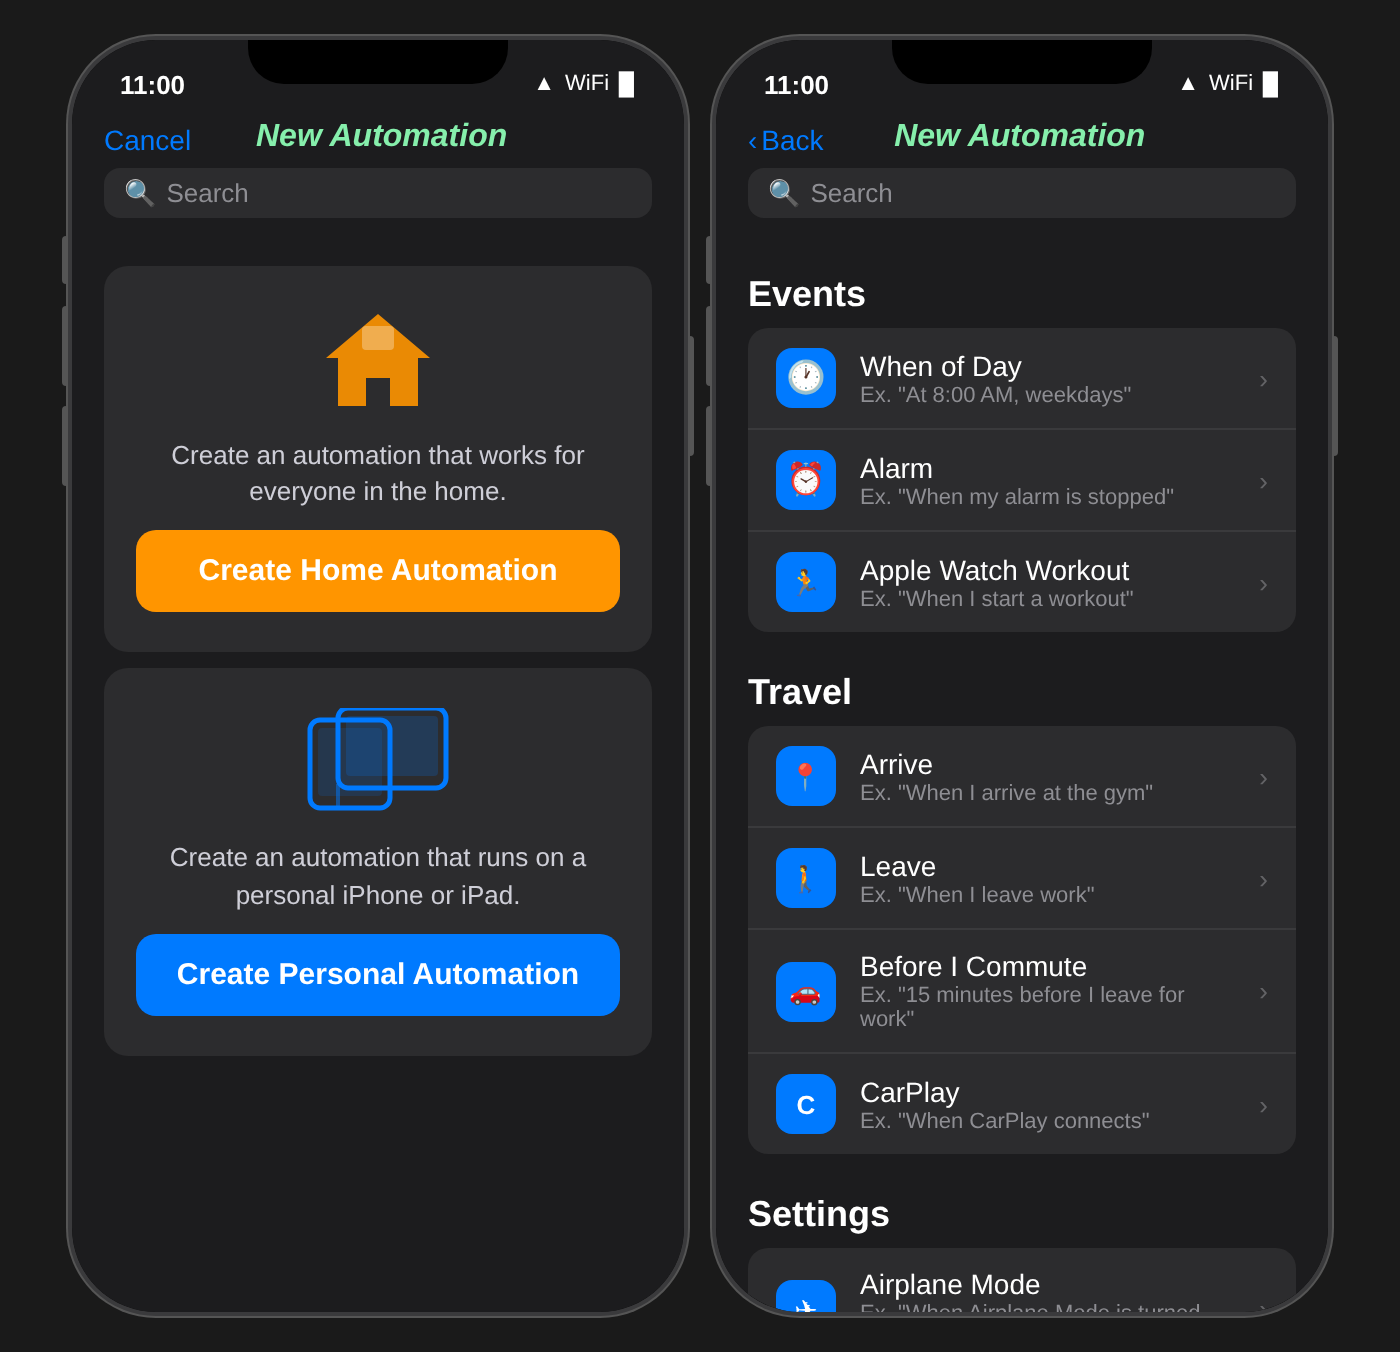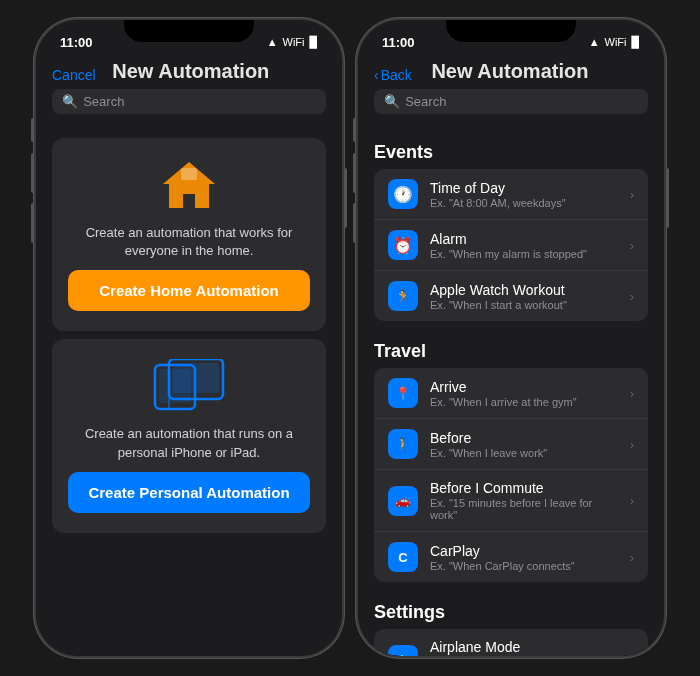--- a/index.html
+++ b/index.html
@@ -77,23 +77,24 @@
       align-items: flex-end;
       justify-content: space-between;
       padding: 4px 16px 6px;
       flex-shrink: 0;
     }
     .nav-cancel {
       color: #007aff;
       font-size: 14px;
     }
     .nav-title {
-      color: #e5e5e5;
-      font-size: 20px;
+      color: #86efac;
+      font-size: 16px;
       font-weight: 600;
+      font-style: italic;
     }
     .nav-back {
       color: #007aff;
       font-size: 14px;
       display: flex;
       align-items: center;
       gap: 2px;
     }
     .nav-placeholder {
       width: 40px;
@@ -345,21 +346,21 @@
             <span>Search</span>
           </div>
         </div>
         <div class="scroll-content">
 
           <div class="section-header">Events</div>
           <div class="list-group">
             <div class="list-item">
               <div class="list-icon blue">🕐</div>
               <div class="list-text">
-                <div class="list-title">Time of Day</div>
+                <div class="list-title">When of Day</div>
                 <div class="list-subtitle">Ex. "At 8:00 AM, weekdays"</div>
               </div>
               <span class="list-chevron">›</span>
             </div>
             <div class="list-item">
               <div class="list-icon blue">⏰</div>
               <div class="list-text">
                 <div class="list-title">Alarm</div>
                 <div class="list-subtitle">Ex. "When my alarm is stopped"</div>
               </div>
@@ -381,21 +382,21 @@
               <div class="list-icon blue" style="font-size:13px;">📍</div>
               <div class="list-text">
                 <div class="list-title">Arrive</div>
                 <div class="list-subtitle">Ex. "When I arrive at the gym"</div>
               </div>
               <span class="list-chevron">›</span>
             </div>
             <div class="list-item">
               <div class="list-icon blue" style="font-size:13px;">🚶</div>
               <div class="list-text">
-                <div class="list-title">Before</div>
+                <div class="list-title">Leave</div>
                 <div class="list-subtitle">Ex. "When I leave work"</div>
               </div>
               <span class="list-chevron">›</span>
             </div>
             <div class="list-item">
               <div class="list-icon blue" style="font-size:13px;">🚗</div>
               <div class="list-text">
                 <div class="list-title">Before I Commute</div>
                 <div class="list-subtitle">Ex. "15 minutes before I leave for work"</div>
               </div>

